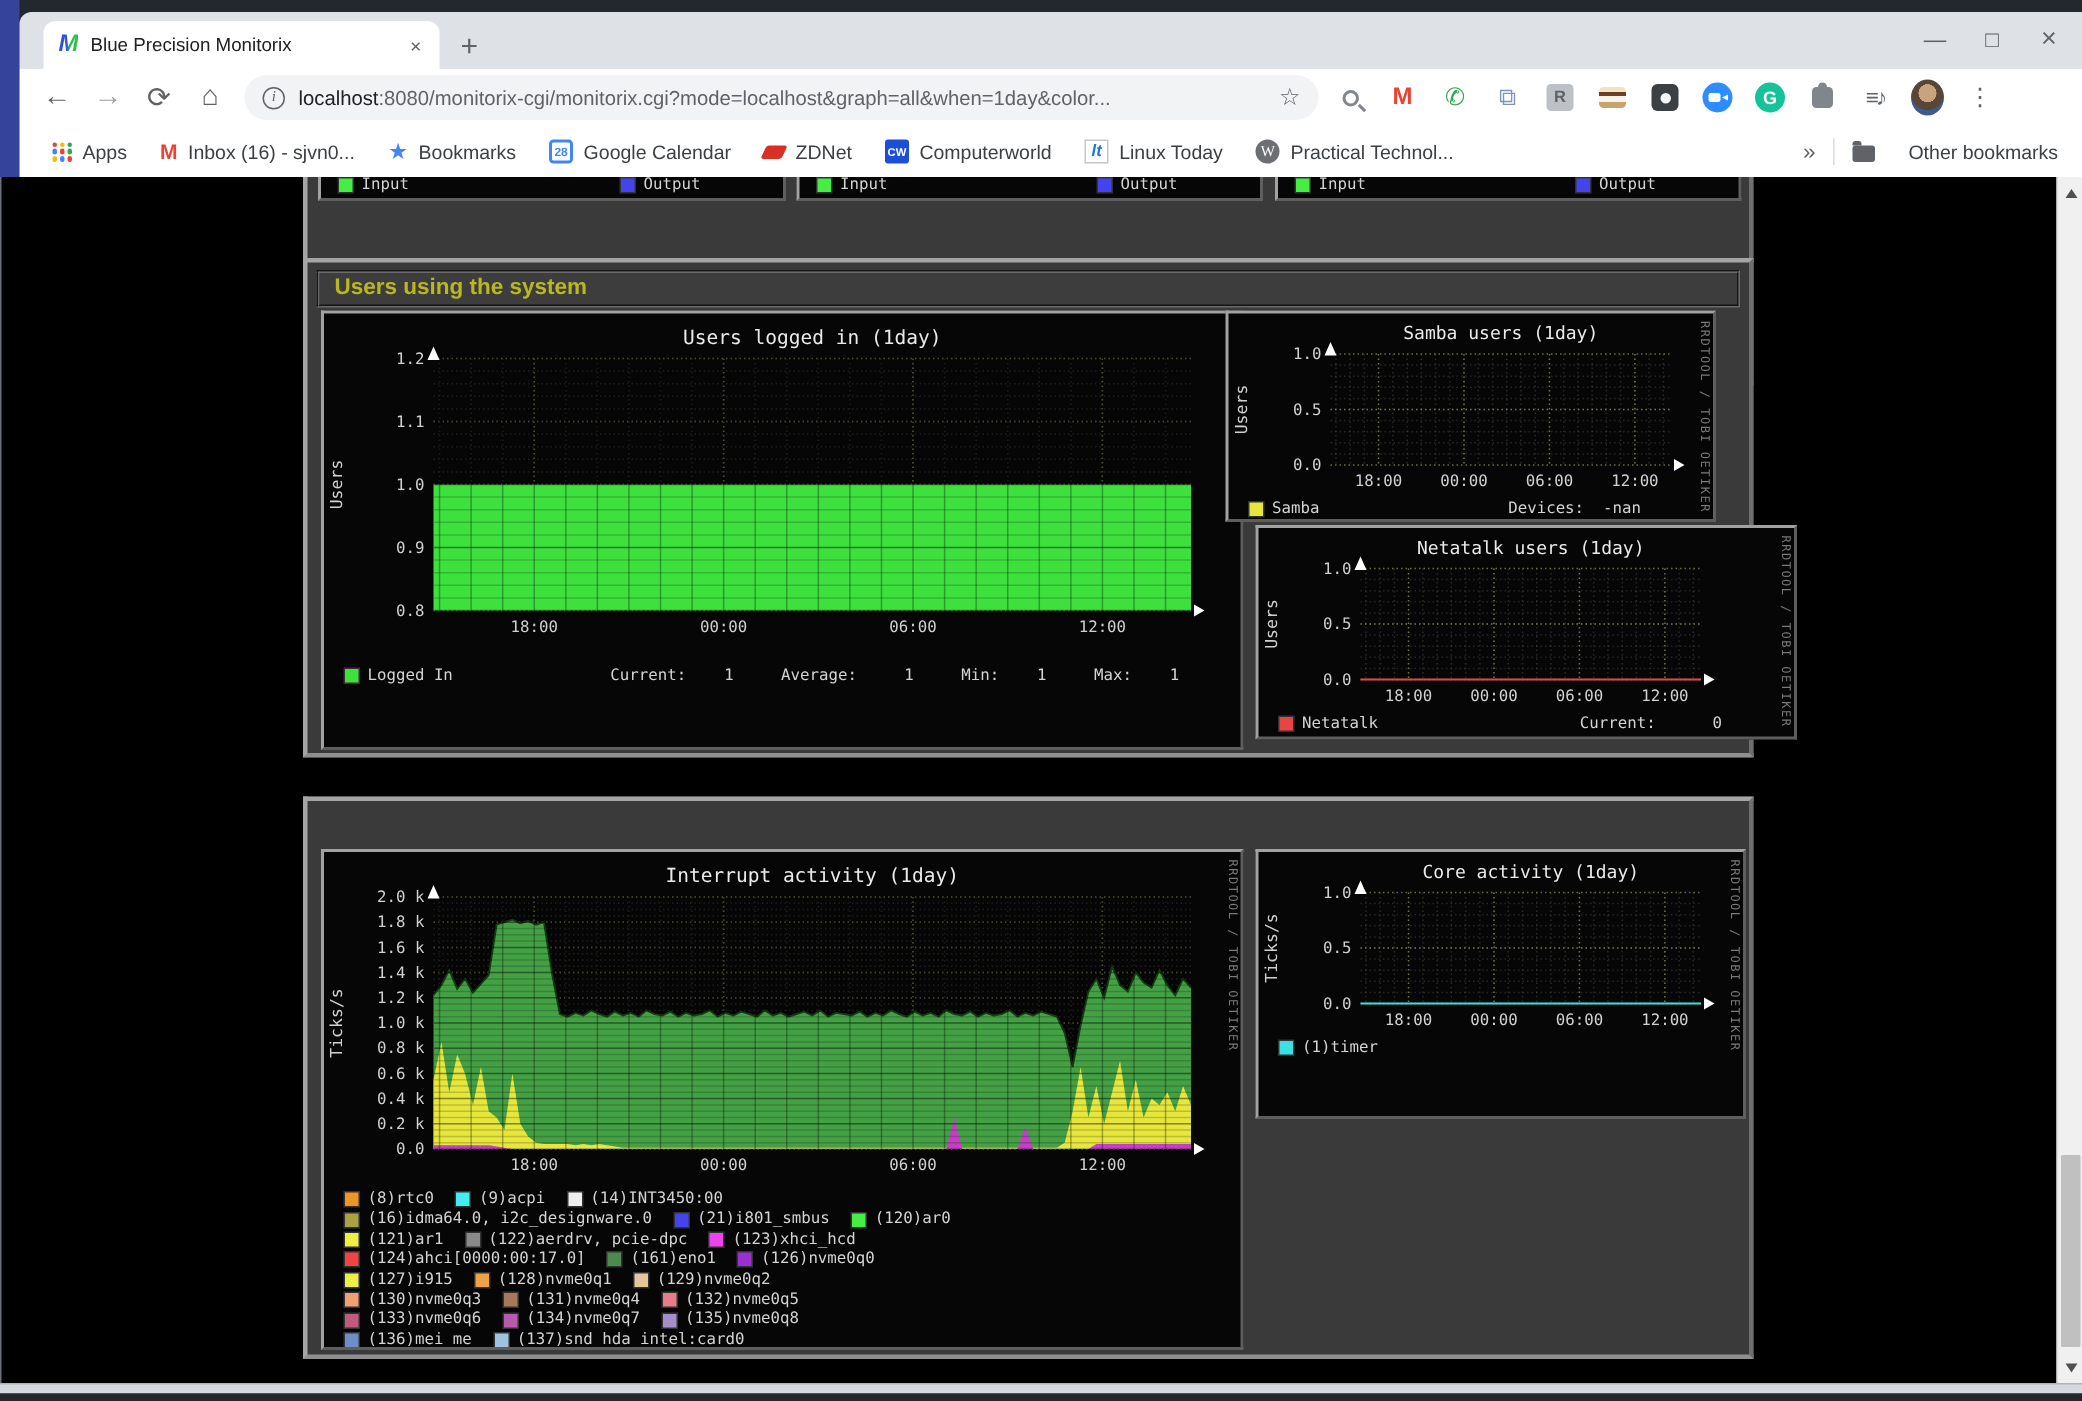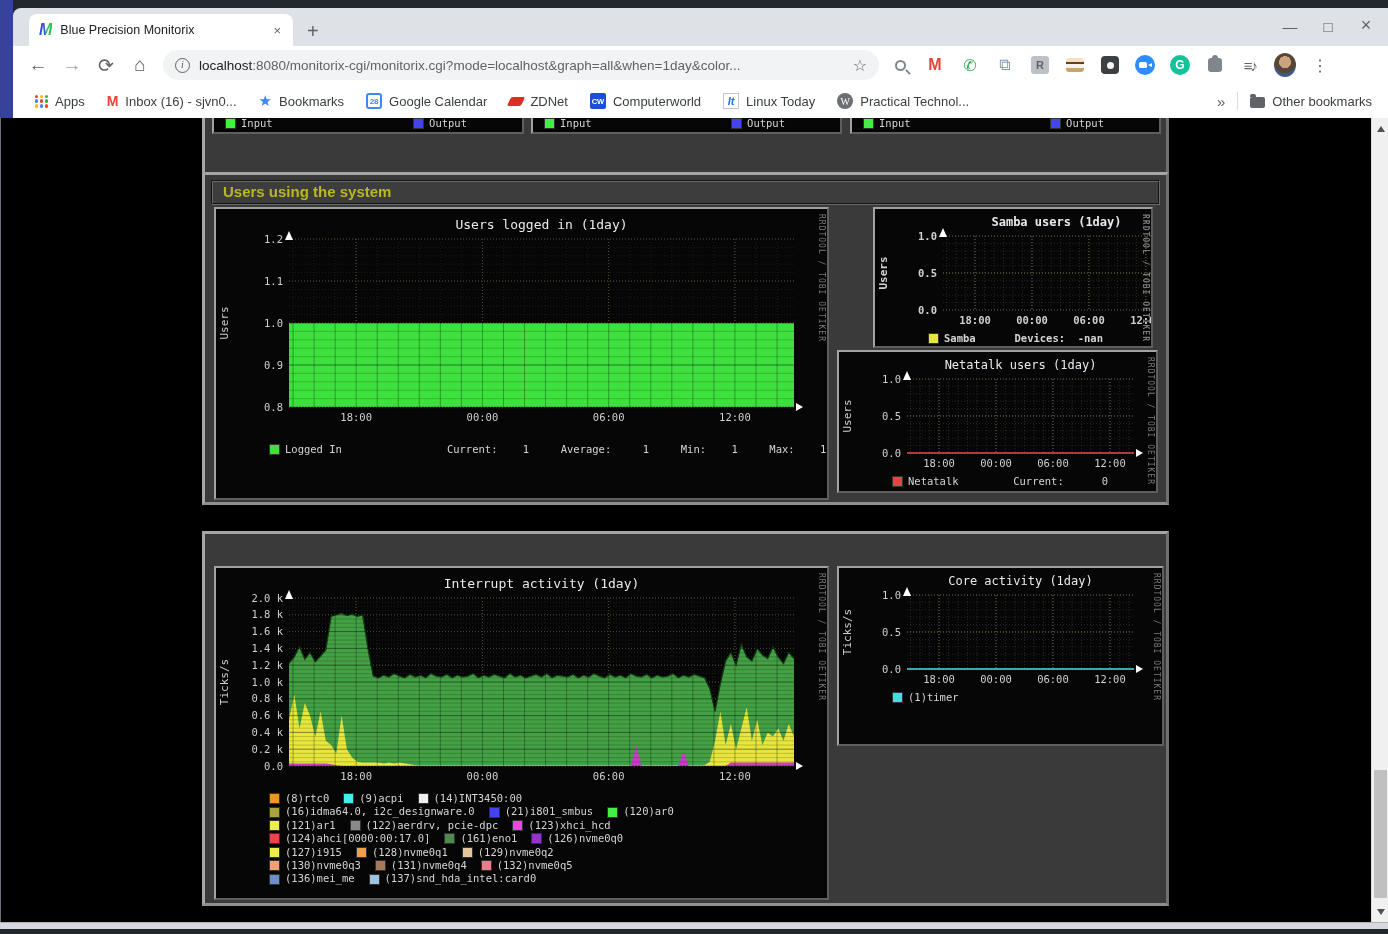--- a/index.html
+++ b/index.html
@@ -57,31 +57,31 @@
   .bm-star { color:#4285f4; font-size:15px; }
   .cal28 { width:16px; height:16px; background:#fff; border:2px solid #4285f4; border-radius:3px; color:#4285f4; font-size:8px; font-weight:bold; display:flex; align-items:center; justify-content:center; }
   .zdnet-ic { width:14px; height:9px; background:#d93025; transform:skewX(-25deg); border-radius:2px; }
   .cw-ic { width:16px; height:16px; background:#1d4ed8; color:#fff; font-size:7.5px; font-weight:bold; display:flex; align-items:center; justify-content:center; border-radius:2px; }
   .lt-ic { width:16px; height:16px; background:#fff; border:1px solid #c6c6c6; color:#1a73e8; font-style:italic; font-weight:bold; font-size:11px; display:flex; align-items:center; justify-content:center; }
   .wp-ic { width:16px; height:16px; background:#6b6f73; border-radius:50%; color:#fff; font-size:10px; font-family:"Liberation Serif",serif; display:flex; align-items:center; justify-content:center; }
   .bm-overflow { margin-left:auto; color:#5f6368; font-size:15px; }
   .bm-divider { width:1px; height:18px; background:#dadce0; margin:0 12px; }
   .folder-ic { position:relative; width:15px; height:11px; background:#5f6368; border-radius:2px; margin-top:2px; }
   .folder-ic::before { content:""; position:absolute; left:0; top:-3px; width:6px; height:3px; background:#5f6368; border-radius:2px 2px 0 0; }
-  .other-bm { margin-right:16px; display:flex; align-items:center; gap:7px; }
+  .other-bm { margin-right:16px; display:flex; align-items:center; gap:22px; }
 
   
   .content { position:absolute; left:0; top:118px; width:1371px; height:804px; background:#000; overflow:hidden; border-left:1px solid #6b6f78; }
 
   .mx-section { position:absolute; background:#3a3a3a; border:3px solid; border-color:#a5a5a5 #6f6f6f #8f8f8f #a5a5a5; }
   .mx-title { margin:5px 6px; background:#3d3d3d; border:2px groove #6a6a6a; color:#b9b821; font-weight:bold; font-size:15px; padding:1px 10px 3px; }
   .graph-panel { position:absolute; background:#060606; border:2px solid; border-color:#a2a2a2 #5e5e5e #5e5e5e #a2a2a2; overflow:hidden; }
   .watermark { position:absolute; top:5px; right:1px; writing-mode:vertical-rl; font-family:"DejaVu Sans Mono",monospace; font-size:8px; color:#7a7a7a; letter-spacing:1px; }
   .legend-area { font-family:"DejaVu Sans Mono",monospace; font-size:10.5px; color:#d4d4d4; padding-left:14px; }
-  .l-row { display:flex; align-items:center; line-height:13.4px;margin-left:40px; }
+  .l-row { display:flex; align-items:center; line-height:13.4px; }
   .l-item { display:flex; align-items:center; margin-right:15px; white-space:pre; }
   .l-sw { width:9px; height:9px; margin-right:6px; flex:none; box-shadow:0 0 0 1px rgba(255,255,255,0.18); }
   .l-stats { white-space:pre; margin-left:90px; }
   .l-right { white-space:pre; margin-left:auto; margin-right:48px; }
 
   .net-panel { position:absolute; top:0; height:37px; background:#060606; border:2px solid; border-color:#a2a2a2 #5e5e5e #5e5e5e #a2a2a2; }
   .net-legend { position:absolute; bottom:3px; left:12px; right:55px; display:flex; justify-content:space-between; font-family:"DejaVu Sans Mono",monospace; font-size:10.5px; color:#d4d4d4; }
   .net-legend .l-item { margin-right:0; }
 
   
@@ -350,21 +350,21 @@
           <text x="392.665" y="212" fill="#d0d0d0" font-size="10.5" text-anchor="middle" font-family="DejaVu Sans Mono, monospace">06:00</text>
           <text x="518.915" y="212" fill="#d0d0d0" font-size="10.5" text-anchor="middle" font-family="DejaVu Sans Mono, monospace">12:00</text>
         </svg>
       <div class="watermark">RRDTOOL / TOBI OETIKER</div>
     <div class="legend-area" style="margin-top: 12px;">
           <div class="l-row">
             <span class="l-item"><span class="l-sw" style="background: rgb(62, 224, 62);"></span><span>Logged In</span></span>
             <span class="l-stats">Current:    1     Average:     1     Min:    1     Max:    1</span>
           </div>
         </div></div>
-    <div class="graph-panel" style="left:668px; top:32px; width:280px; height:141px;font-weight:bold;"><svg width="323" height="117" viewBox="0 0 323 117">
+    <div class="graph-panel" style="left:612px; top:32px; width:327px; height:141px;"><svg width="323" height="117" viewBox="0 0 323 117">
           <line x1="71.632" y1="27" x2="71.632" y2="101" stroke="#6b6b6b" stroke-opacity="0.35" stroke-dasharray="1,2"></line>
           <line x1="81.1206" y1="27" x2="81.1206" y2="101" stroke="#6b6b6b" stroke-opacity="0.35" stroke-dasharray="1,2"></line>
           <line x1="90.6092" y1="27" x2="90.6092" y2="101" stroke="#6b6b6b" stroke-opacity="0.35" stroke-dasharray="1,2"></line>
           <line x1="100.09779999999999" y1="27" x2="100.09779999999999" y2="101" stroke="#6b6b6b" stroke-opacity="0.35" stroke-dasharray="1,2"></line>
           <line x1="109.5864" y1="27" x2="109.5864" y2="101" stroke="#6b6b6b" stroke-opacity="0.35" stroke-dasharray="1,2"></line>
           <line x1="119.07499999999999" y1="27" x2="119.07499999999999" y2="101" stroke="#6b6b6b" stroke-opacity="0.35" stroke-dasharray="1,2"></line>
           <line x1="128.5636" y1="27" x2="128.5636" y2="101" stroke="#6b6b6b" stroke-opacity="0.35" stroke-dasharray="1,2"></line>
           <line x1="138.0522" y1="27" x2="138.0522" y2="101" stroke="#6b6b6b" stroke-opacity="0.35" stroke-dasharray="1,2"></line>
           <line x1="147.5408" y1="27" x2="147.5408" y2="101" stroke="#6b6b6b" stroke-opacity="0.35" stroke-dasharray="1,2"></line>
           <line x1="157.0294" y1="27" x2="157.0294" y2="101" stroke="#6b6b6b" stroke-opacity="0.35" stroke-dasharray="1,2"></line>
@@ -410,21 +410,21 @@
           <text x="213.961" y="115" fill="#d0d0d0" font-size="10.5" text-anchor="middle" font-family="DejaVu Sans Mono, monospace">06:00</text>
           <text x="270.938" y="115" fill="#d0d0d0" font-size="10.5" text-anchor="middle" font-family="DejaVu Sans Mono, monospace">12:00</text>
         </svg>
       <div class="watermark">RRDTOOL / TOBI OETIKER</div>
     <div class="legend-area" style="margin-top: 2px;">
           <div class="l-row">
             <span class="l-item"><span class="l-sw" style="background: rgb(230, 230, 60);"></span><span>Samba</span></span>
             <span class="l-right">Devices:  -nan</span>
           </div>
         </div></div>
-    <div class="graph-panel" style="left:632px; top:175px; width:321px; height:143px;"><svg width="323" height="117" viewBox="0 0 323 117">
+    <div class="graph-panel" style="left:632px; top:175px; width:361px; height:143px;"><svg width="323" height="117" viewBox="0 0 323 117">
           <line x1="71.632" y1="27" x2="71.632" y2="101" stroke="#6b6b6b" stroke-opacity="0.35" stroke-dasharray="1,2"></line>
           <line x1="81.1206" y1="27" x2="81.1206" y2="101" stroke="#6b6b6b" stroke-opacity="0.35" stroke-dasharray="1,2"></line>
           <line x1="90.6092" y1="27" x2="90.6092" y2="101" stroke="#6b6b6b" stroke-opacity="0.35" stroke-dasharray="1,2"></line>
           <line x1="100.09779999999999" y1="27" x2="100.09779999999999" y2="101" stroke="#6b6b6b" stroke-opacity="0.35" stroke-dasharray="1,2"></line>
           <line x1="109.5864" y1="27" x2="109.5864" y2="101" stroke="#6b6b6b" stroke-opacity="0.35" stroke-dasharray="1,2"></line>
           <line x1="119.07499999999999" y1="27" x2="119.07499999999999" y2="101" stroke="#6b6b6b" stroke-opacity="0.35" stroke-dasharray="1,2"></line>
           <line x1="128.5636" y1="27" x2="128.5636" y2="101" stroke="#6b6b6b" stroke-opacity="0.35" stroke-dasharray="1,2"></line>
           <line x1="138.0522" y1="27" x2="138.0522" y2="101" stroke="#6b6b6b" stroke-opacity="0.35" stroke-dasharray="1,2"></line>
           <line x1="147.5408" y1="27" x2="147.5408" y2="101" stroke="#6b6b6b" stroke-opacity="0.35" stroke-dasharray="1,2"></line>
           <line x1="157.0294" y1="27" x2="157.0294" y2="101" stroke="#6b6b6b" stroke-opacity="0.35" stroke-dasharray="1,2"></line>
@@ -684,20 +684,25 @@
             <span class="l-item"><span class="l-sw" style="background: rgb(238, 238, 68);"></span><span>(127)i915</span></span>
             <span class="l-item"><span class="l-sw" style="background: rgb(238, 162, 68);"></span><span>(128)nvme0q1</span></span>
             <span class="l-item"><span class="l-sw" style="background: rgb(228, 198, 154);"></span><span>(129)nvme0q2</span></span>
           </div>
           <div class="l-row">
             <span class="l-item"><span class="l-sw" style="background: rgb(242, 160, 114);"></span><span>(130)nvme0q3</span></span>
             <span class="l-item"><span class="l-sw" style="background: rgb(168, 120, 90);"></span><span>(131)nvme0q4</span></span>
             <span class="l-item"><span class="l-sw" style="background: rgb(232, 124, 138);"></span><span>(132)nvme0q5</span></span>
           </div>
           <div class="l-row">
+            <span class="l-item"><span class="l-sw" style="background: rgb(194, 89, 126);"></span><span>(133)nvme0q6</span></span>
+            <span class="l-item"><span class="l-sw" style="background: rgb(184, 90, 176);"></span><span>(134)nvme0q7</span></span>
+            <span class="l-item"><span class="l-sw" style="background: rgb(166, 142, 204);"></span><span>(135)nvme0q8</span></span>
+          </div>
+          <div class="l-row">
             <span class="l-item"><span class="l-sw" style="background: rgb(110, 142, 200);"></span><span>(136)mei_me</span></span>
             <span class="l-item"><span class="l-sw" style="background: rgb(159, 194, 222);"></span><span>(137)snd_hda_intel:card0</span></span>
           </div>
         </div></div>
     <div class="graph-panel" style="left:632px; top:32px; width:327px; height:180px;"><svg width="323" height="117" viewBox="0 0 323 117">
           <line x1="71.632" y1="27" x2="71.632" y2="101" stroke="#6b6b6b" stroke-opacity="0.35" stroke-dasharray="1,2"></line>
           <line x1="81.1206" y1="27" x2="81.1206" y2="101" stroke="#6b6b6b" stroke-opacity="0.35" stroke-dasharray="1,2"></line>
           <line x1="90.6092" y1="27" x2="90.6092" y2="101" stroke="#6b6b6b" stroke-opacity="0.35" stroke-dasharray="1,2"></line>
           <line x1="100.09779999999999" y1="27" x2="100.09779999999999" y2="101" stroke="#6b6b6b" stroke-opacity="0.35" stroke-dasharray="1,2"></line>
           <line x1="109.5864" y1="27" x2="109.5864" y2="101" stroke="#6b6b6b" stroke-opacity="0.35" stroke-dasharray="1,2"></line>

